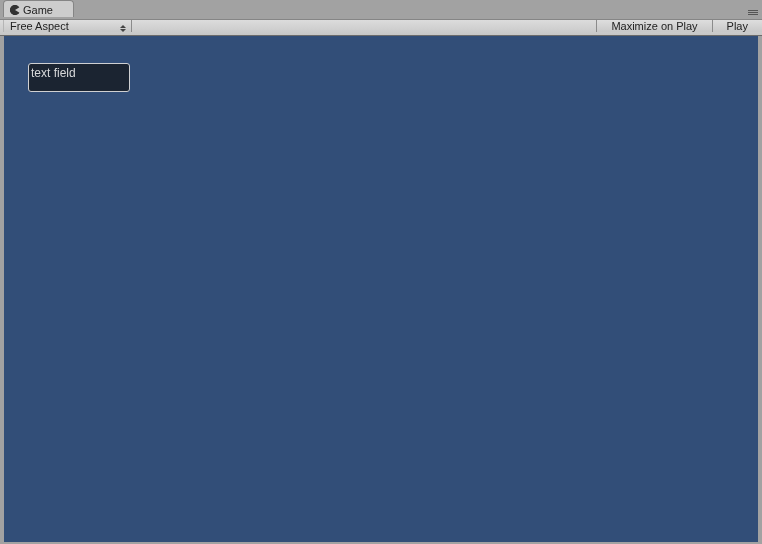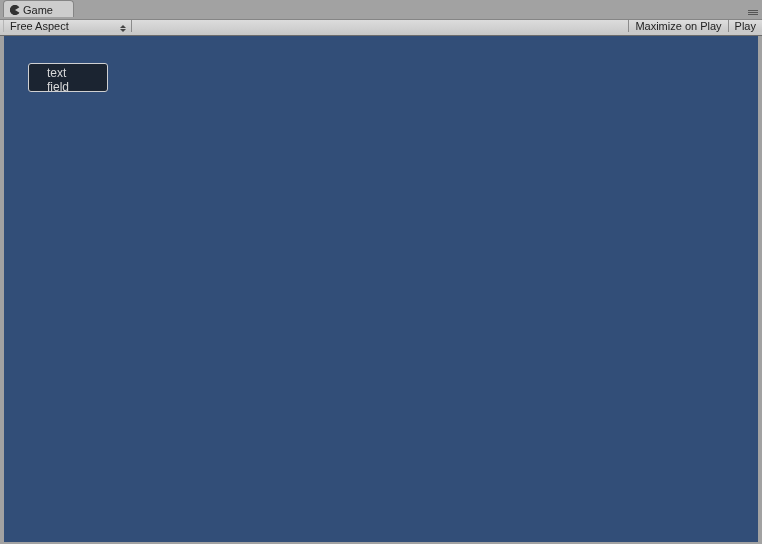--- a/index.html
+++ b/index.html
@@ -100,40 +100,40 @@
     }
     .toolbar-middle {
       flex: 1;
       background: linear-gradient(#d6d6d6, #c4c4c4);
     }
     .toolbar-btn {
       background: linear-gradient(#dedede, #c8c8c8);
       border-left: 1px solid #8b8b8b;
       display: flex;
       align-items: center;
-      padding: 0 6px;
+      padding: 0 14px;
       cursor: default;
     }
     .viewport {
       width: 754px;
       height: 506px;
       margin-left: 4px;
       background: #324e78;
       position: relative;
     }
     .text-field {
       position: absolute;
       left: 24px;
       top: 27px;
-      width: 80px;
+      width: 102px;
       height: 29px;
       background: #1b2431;
       border: 1px solid #cfd0d2;
       border-radius: 3px;
-      padding: 2px 18px;
+      padding: 2px 2px;
       color: #d8d9da;
       font-size: 12px;
     }
     .text-field span { display: block; }
   </style>
 </head>
 <body>
 
 <div class="tab-bar">
   <div class="tab">

